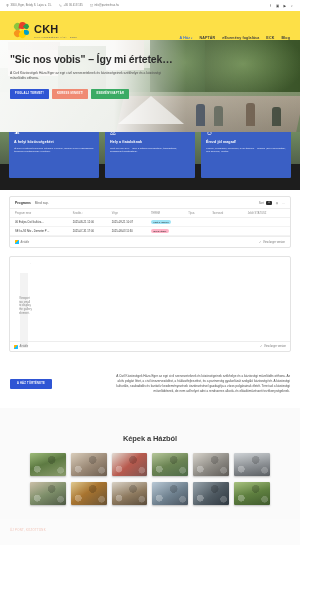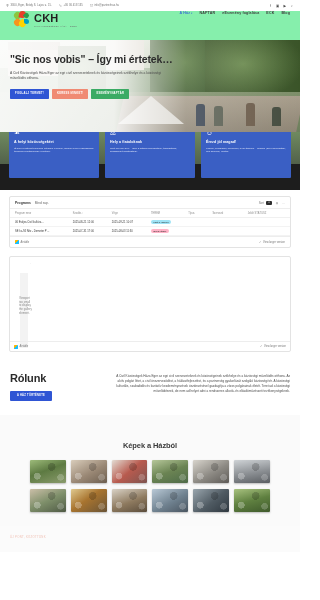--- a/index.html
+++ b/index.html
@@ -32,23 +32,23 @@
   .topbar-spacer { flex: 1; }
   .socials { display: flex; gap: 3.2px; align-items: center; }
   .socials span {
     width: 4px; height: 4px; display: inline-block;
     font-size: 3.4px; line-height: 4px; color: #4a4a4a; text-align: center;
   }
 
   
   .header {
     height: 29px;
-    background: #86efac;
+    background: #fde047;
     display: flex;
-    align-items: flex-start;
+    align-items: flex-end;
     padding: 0 10px 0 14px;
     position: relative;
     z-index: 35;
     gap: 20px;
   }
   .logo { display: flex; align-items: center; gap: 2px; }
   .logo-mark { width: 18px; height: 18px; position: relative; }
   .petal { position: absolute; width: 7px; height: 7px; border-radius: 50% 50% 50% 0; }
   .p1 { background: #8cc63e; left: 0;   top: 1px;  transform: rotate(-45deg); }
   .p2 { background: #e8402a; left: 5px; top: 0;    transform: rotate(10deg); }
@@ -408,21 +408,20 @@
       <span class="at-expand">
         <span>⤢</span>
         <span>View larger version</span>
       </span>
     </div>
   </div>
 </div>
 
 <section class="about">
   <div class="about-left">
-    <h2 class="about-title">Rólunk</h2>
     <button class="about-btn">A HÁZ TÖRTÉNETE</button>
   </div>
   <p class="about-text">A Civil Közösségek Háza Eger az egri civil szervezeteknek és közösségeinek székhelye és a közösségi művelődés otthona. Az aktív polgári létet, a civil önszerveződést, a hálózatfejlesztést, és a partnerség gyakorlását szolgáló közösségi tér. A közösségi kulturális, szabadidős és karitatív kezdeményezések ösztönzésével gazdagítja a város polgárainak életét. Teret ad a közösségi művelődésnek, de nem ad helyet adni a rendszeres alkotó- és előadóművészeti tevékenységeknek.</p>
 </section>
 
 <section class="gal-section">
   <h2 class="gal-title">Képek a Házból</h2>
   <div class="gal-grid">
     <div class="gal-item gi-a"></div>
     <div class="gal-item gi-b"></div>

